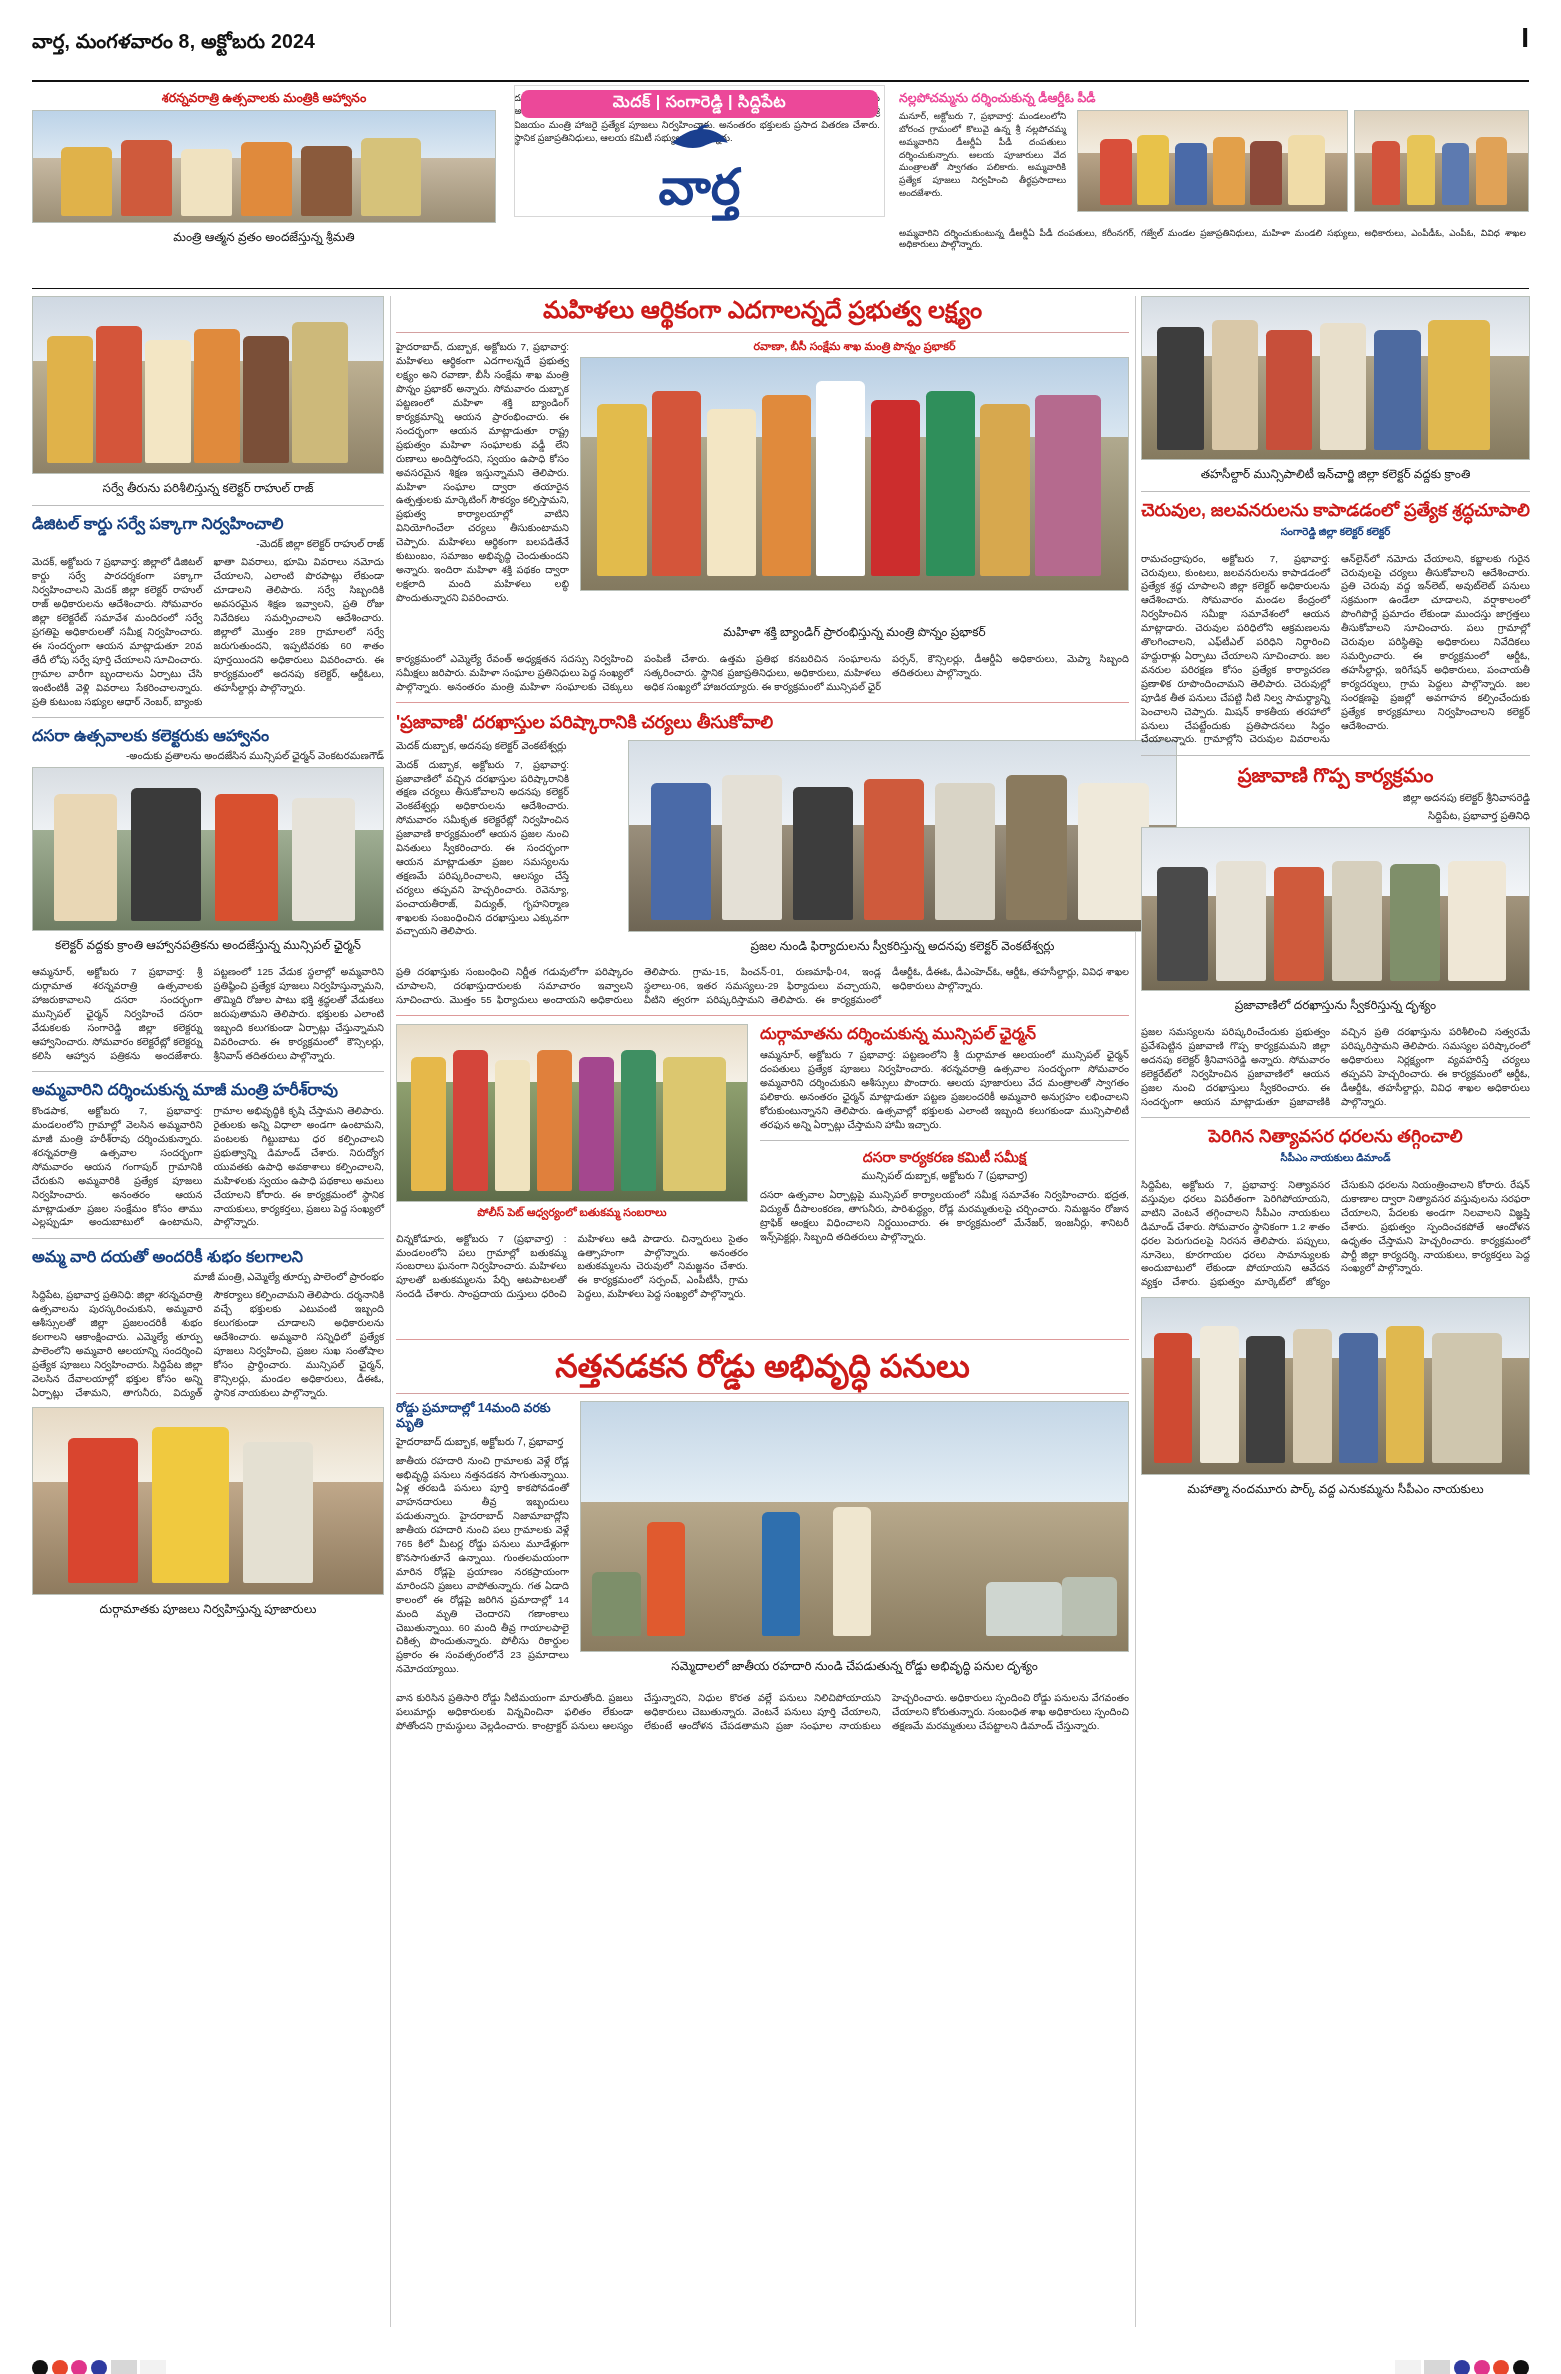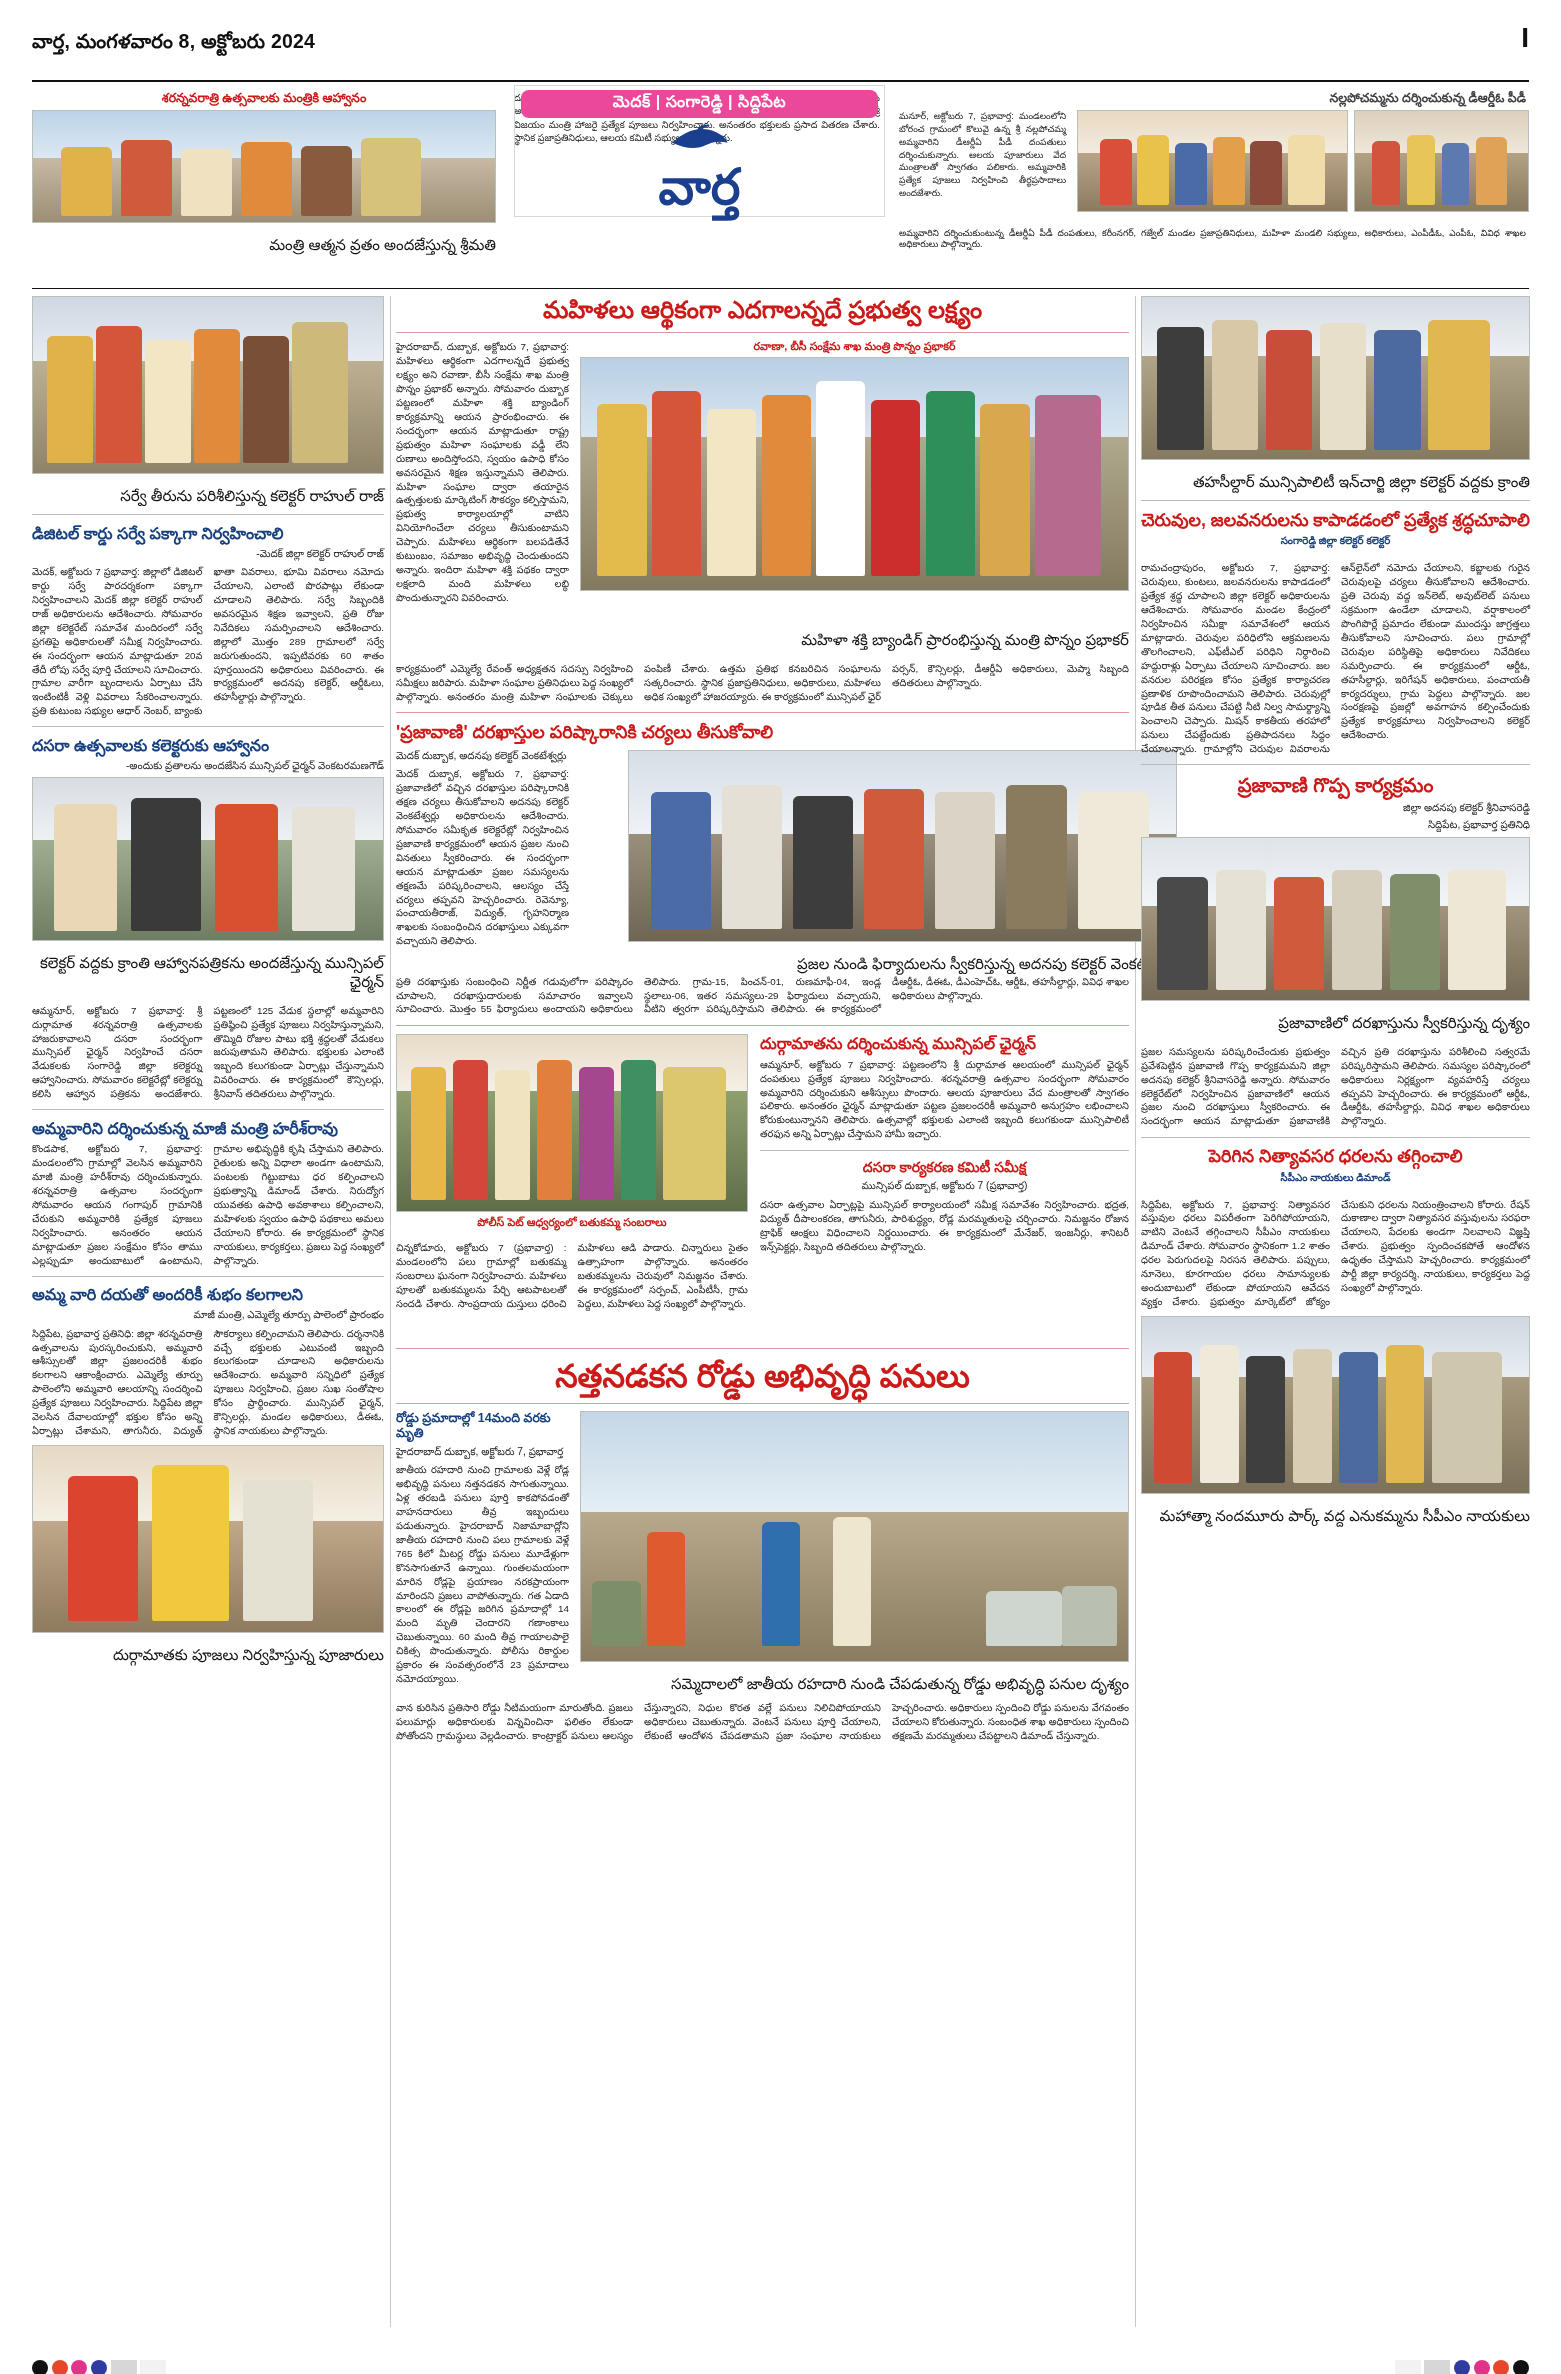--- a/index.html
+++ b/index.html
@@ -12,27 +12,27 @@
   .mast-right{position:absolute;right:0;top:5.6px;font-size:28px;font-weight:bold;color:#111;}
 
   
   .topband{position:relative;margin:9.3px 32px 0 32px;height:186px;}
   .tb-col{position:absolute;top:0;}
   .tb-left{left:0;width:464px;}
   .tb-mid{left:482px;width:366px;text-align:center;}
   .tb-right{left:867px;width:627px;}
 
   .redhead{color:#cc1a18;font-weight:bold;font-size:12.5px;text-align:center;line-height:1.25;}
-  .bluehead{color:#404040;font-weight:bold;font-size:12.5px;text-align:right;line-height:1.25;}
+  .bluehead{color:#ec4899;font-weight:bold;font-size:12.5px;text-align:left;line-height:1.25;}
 
   .photo{background:#cfd6cf;position:relative;overflow:hidden;border:0.9px solid #b9c0b9;}
   .photo .sky{position:absolute;left:0;top:0;right:0;height:42%;background:linear-gradient(#bcd3e8,#dce8f2);}
   .photo .ground{position:absolute;left:0;bottom:0;right:0;height:58%;background:linear-gradient(#b6a98f,#8e8268);}
   .photo .f1,.photo .f2,.photo .f3,.photo .f4,.photo .f5,.photo .f6{position:absolute;bottom:6%;border-radius:5.6px 5.6px 1.9px 1.9px;}
-  .cap{font-size:15px;text-align:right;line-height:1.25;margin-top:13px;color:#111;}
+  .cap{font-size:12px;text-align:center;line-height:1.25;margin-top:7px;color:#111;}
 
   
   .logobox{border:0.9px solid #d7d7d7;padding:3.7px 5.6px;}
   .logo-districts{background:#ec4899;color:#fff;font-weight:bold;font-size:16px;padding:2.8px 1.9px;letter-spacing:0.5px;border-radius:8px;}
   .logo-main{color:#1a3f8f;font-weight:bold;font-size:50px;line-height:1;margin-top:5.6px;}
   .dove{display:block;margin:3.7px auto 0 auto;width:65px;height:35px;}
 
   
   .grid{position:relative;margin:11px 32px 0 32px;height:2031px;border-top:1.9px solid #111;padding-top:7.4px;}
   .col{position:absolute;top:7.4px;box-sizing:border-box;}

